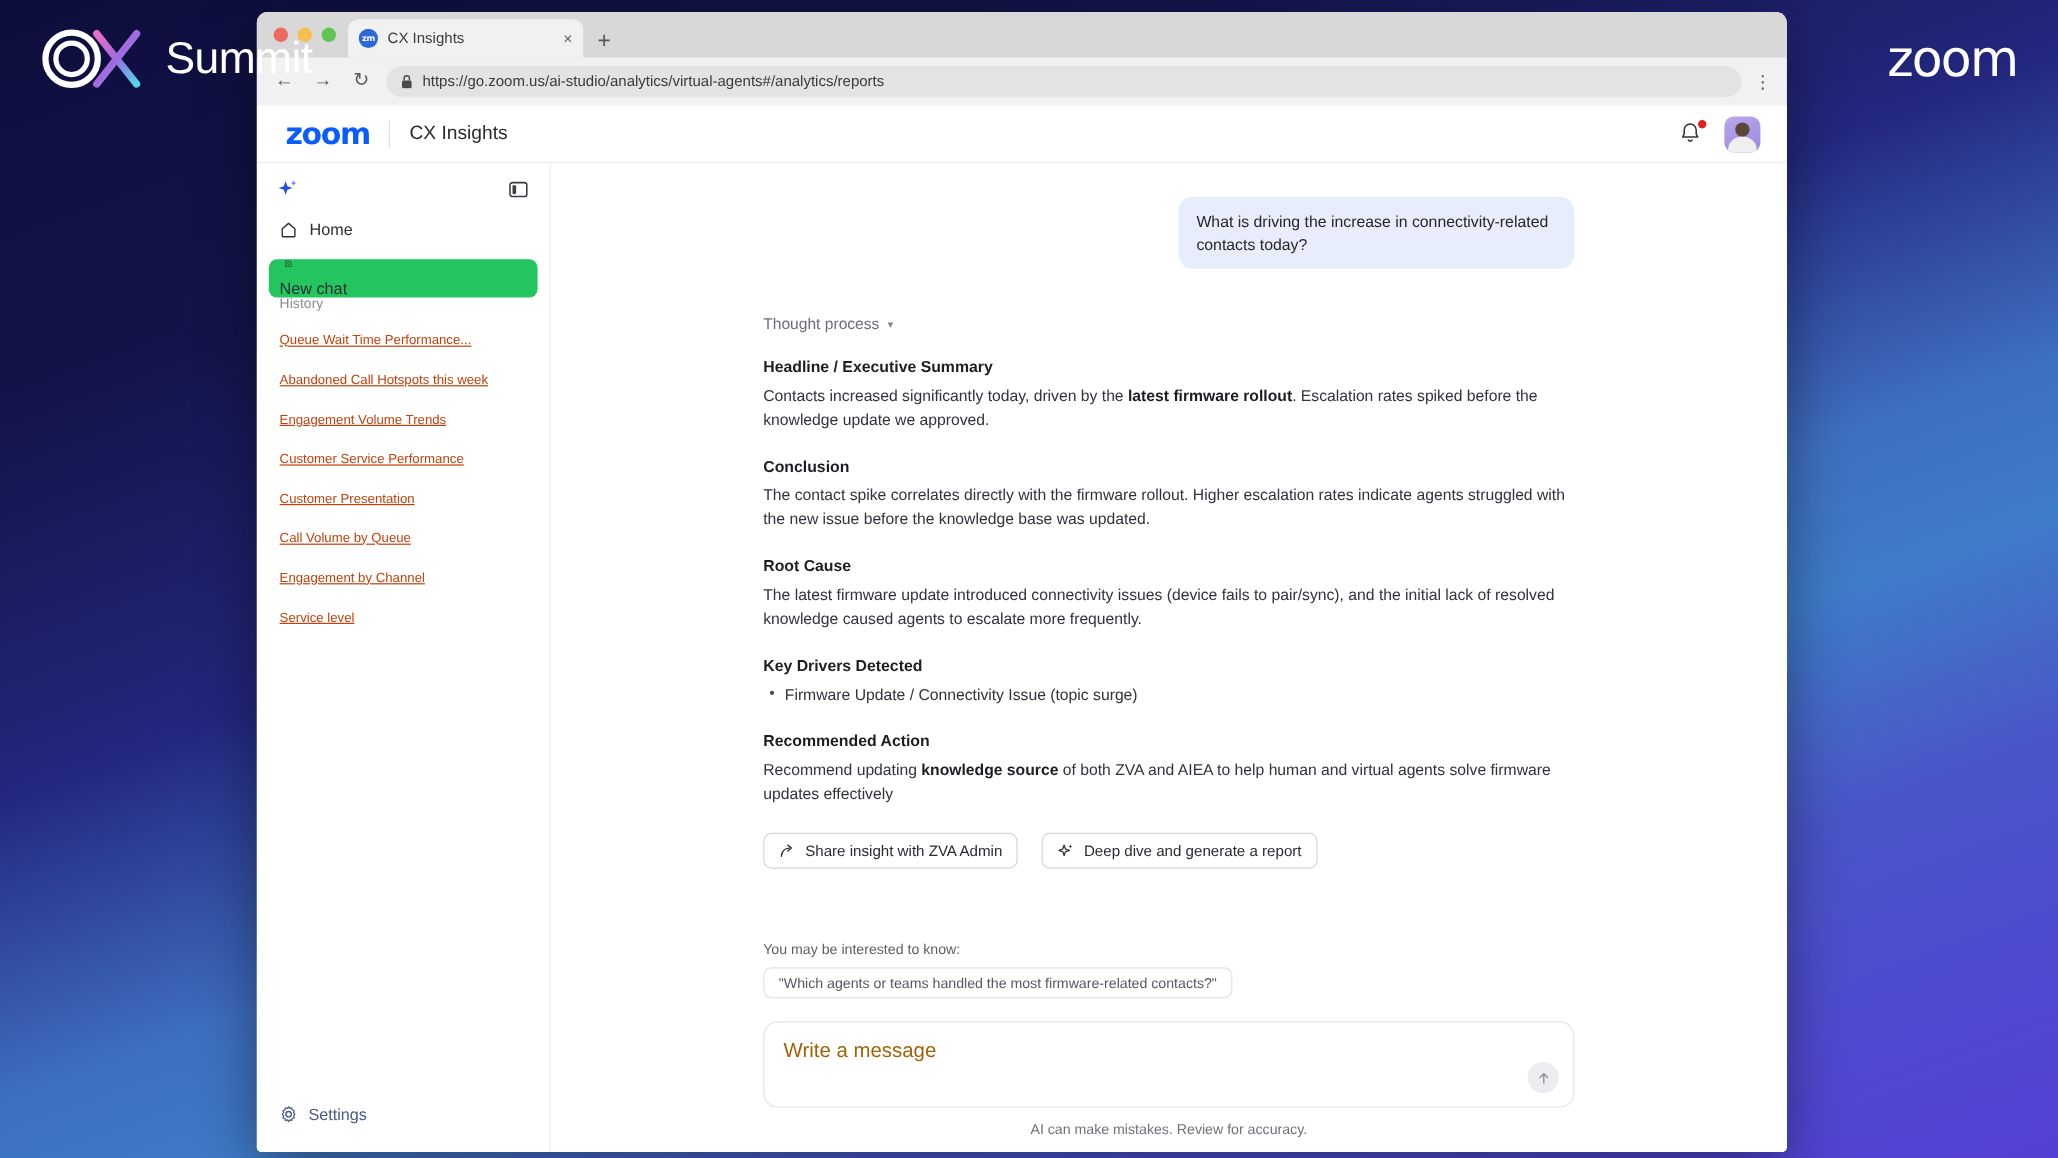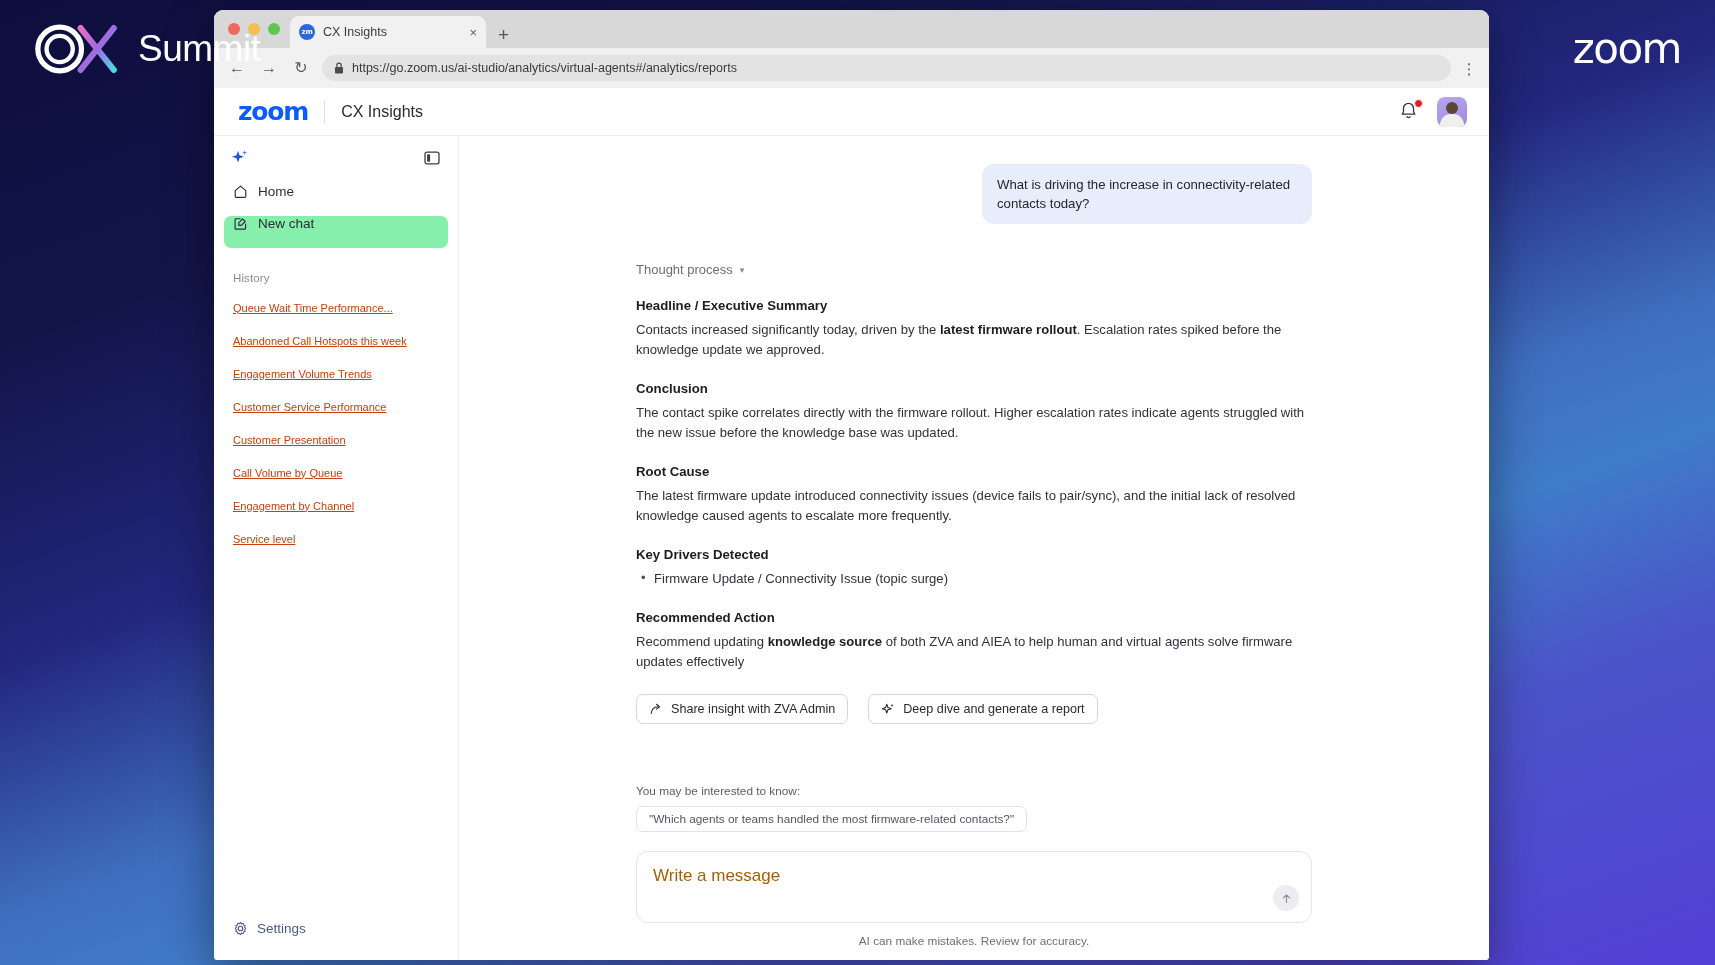--- a/index.html
+++ b/index.html
@@ -119,23 +119,23 @@
   .side-top {
     height: 44px; display: flex; align-items: center; justify-content: space-between;
     padding: 0 18px 0 17px;
   }
   .side-nav { padding: 4px 10px 0 10px; }
   .nav-item {
     display: flex; gap: 10px;
     height: 32px; padding: 0 9px; border-radius: 7px;
     font-size: 13.5px; color: #2e2e33; cursor: pointer;
   }
-  .nav-item.active { background: #86efac; }
+  .nav-item.active { background: #22c55e; flex-direction: column; }
   .hist-label {
-    font-size: 11.5px; color: #8b8b93; padding: 24px 19px 7px 19px; letter-spacing: 0.1px;
+    font-size: 11.5px; color: #8b8b93; padding: 0 19px 7px 19px; letter-spacing: 0.1px;
   }
   .hist-list { padding: 0 10px; display: flex; flex-direction: column; gap: 0; }
   .hist-item {
     font-size: 11px; color: #c2410c; height: 33px;
     display: flex; align-items: center; padding: 0 9px;
     border-radius: 7px; cursor: pointer;
     white-space: nowrap; overflow: hidden; text-overflow: ellipsis; text-decoration: underline;
   }
   .side-bottom { margin-top: auto; padding: 0 10px 16px 10px; }
   .settings-item {

